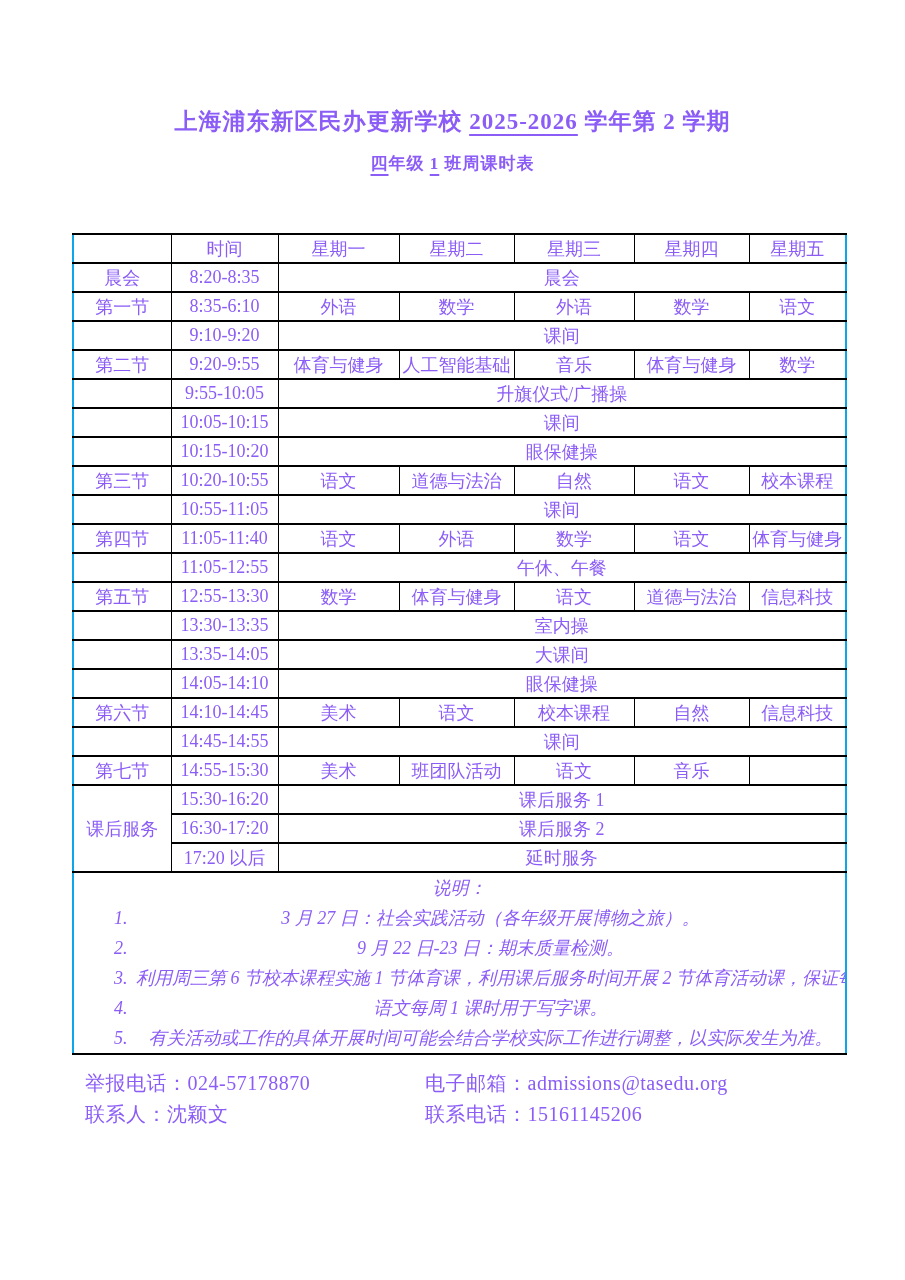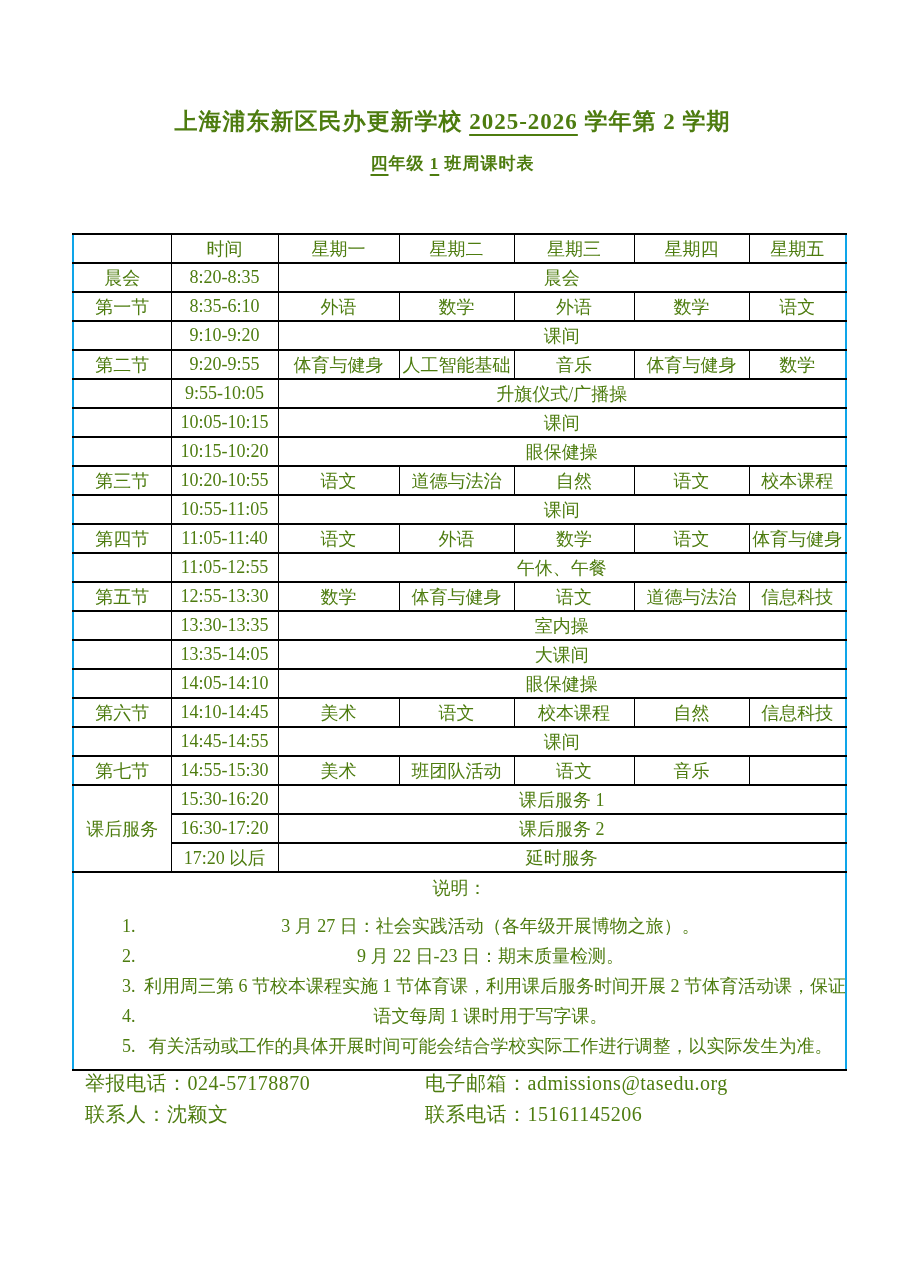--- a/index.html
+++ b/index.html
@@ -5,21 +5,21 @@
   html, body {
     margin: 0;
     padding: 0;
     background: #ffffff;
   }
   .page {
     position: relative;
     width: 905px;
     height: 1280px;
     background: #ffffff;
-    color: #4d7c0f;
+    color: #8b5cf6;
     font-family: "Liberation Serif", "DejaVu Serif", serif;
     overflow: hidden;
   }
   .title {
     position: absolute;
     top: 106px;
     left: 0;
     width: 100%;
     text-align: center;
     font-size: 23px;
@@ -68,24 +68,25 @@
   }
   td.small { font-size: 14px; }
   td.notes-cell {
     text-align: left;
     vertical-align: top;
     white-space: normal;
     height: auto;
     padding: 4px 10px 12px 10px;
     font-size: 18px;
     line-height: 30px;
+    font-style: italic;
   }
   .notes-heading { line-height: 30px; }
   ol.notes-list {
-    margin: 8px;
+    margin: 0;
     padding: 0 0 0 58px;
   }
   ol.notes-list li {
     line-height: 30px;
     padding-left: 4px;
   }
   .footer {
     position: absolute;
     left: 85px;
     top: 1068px;

